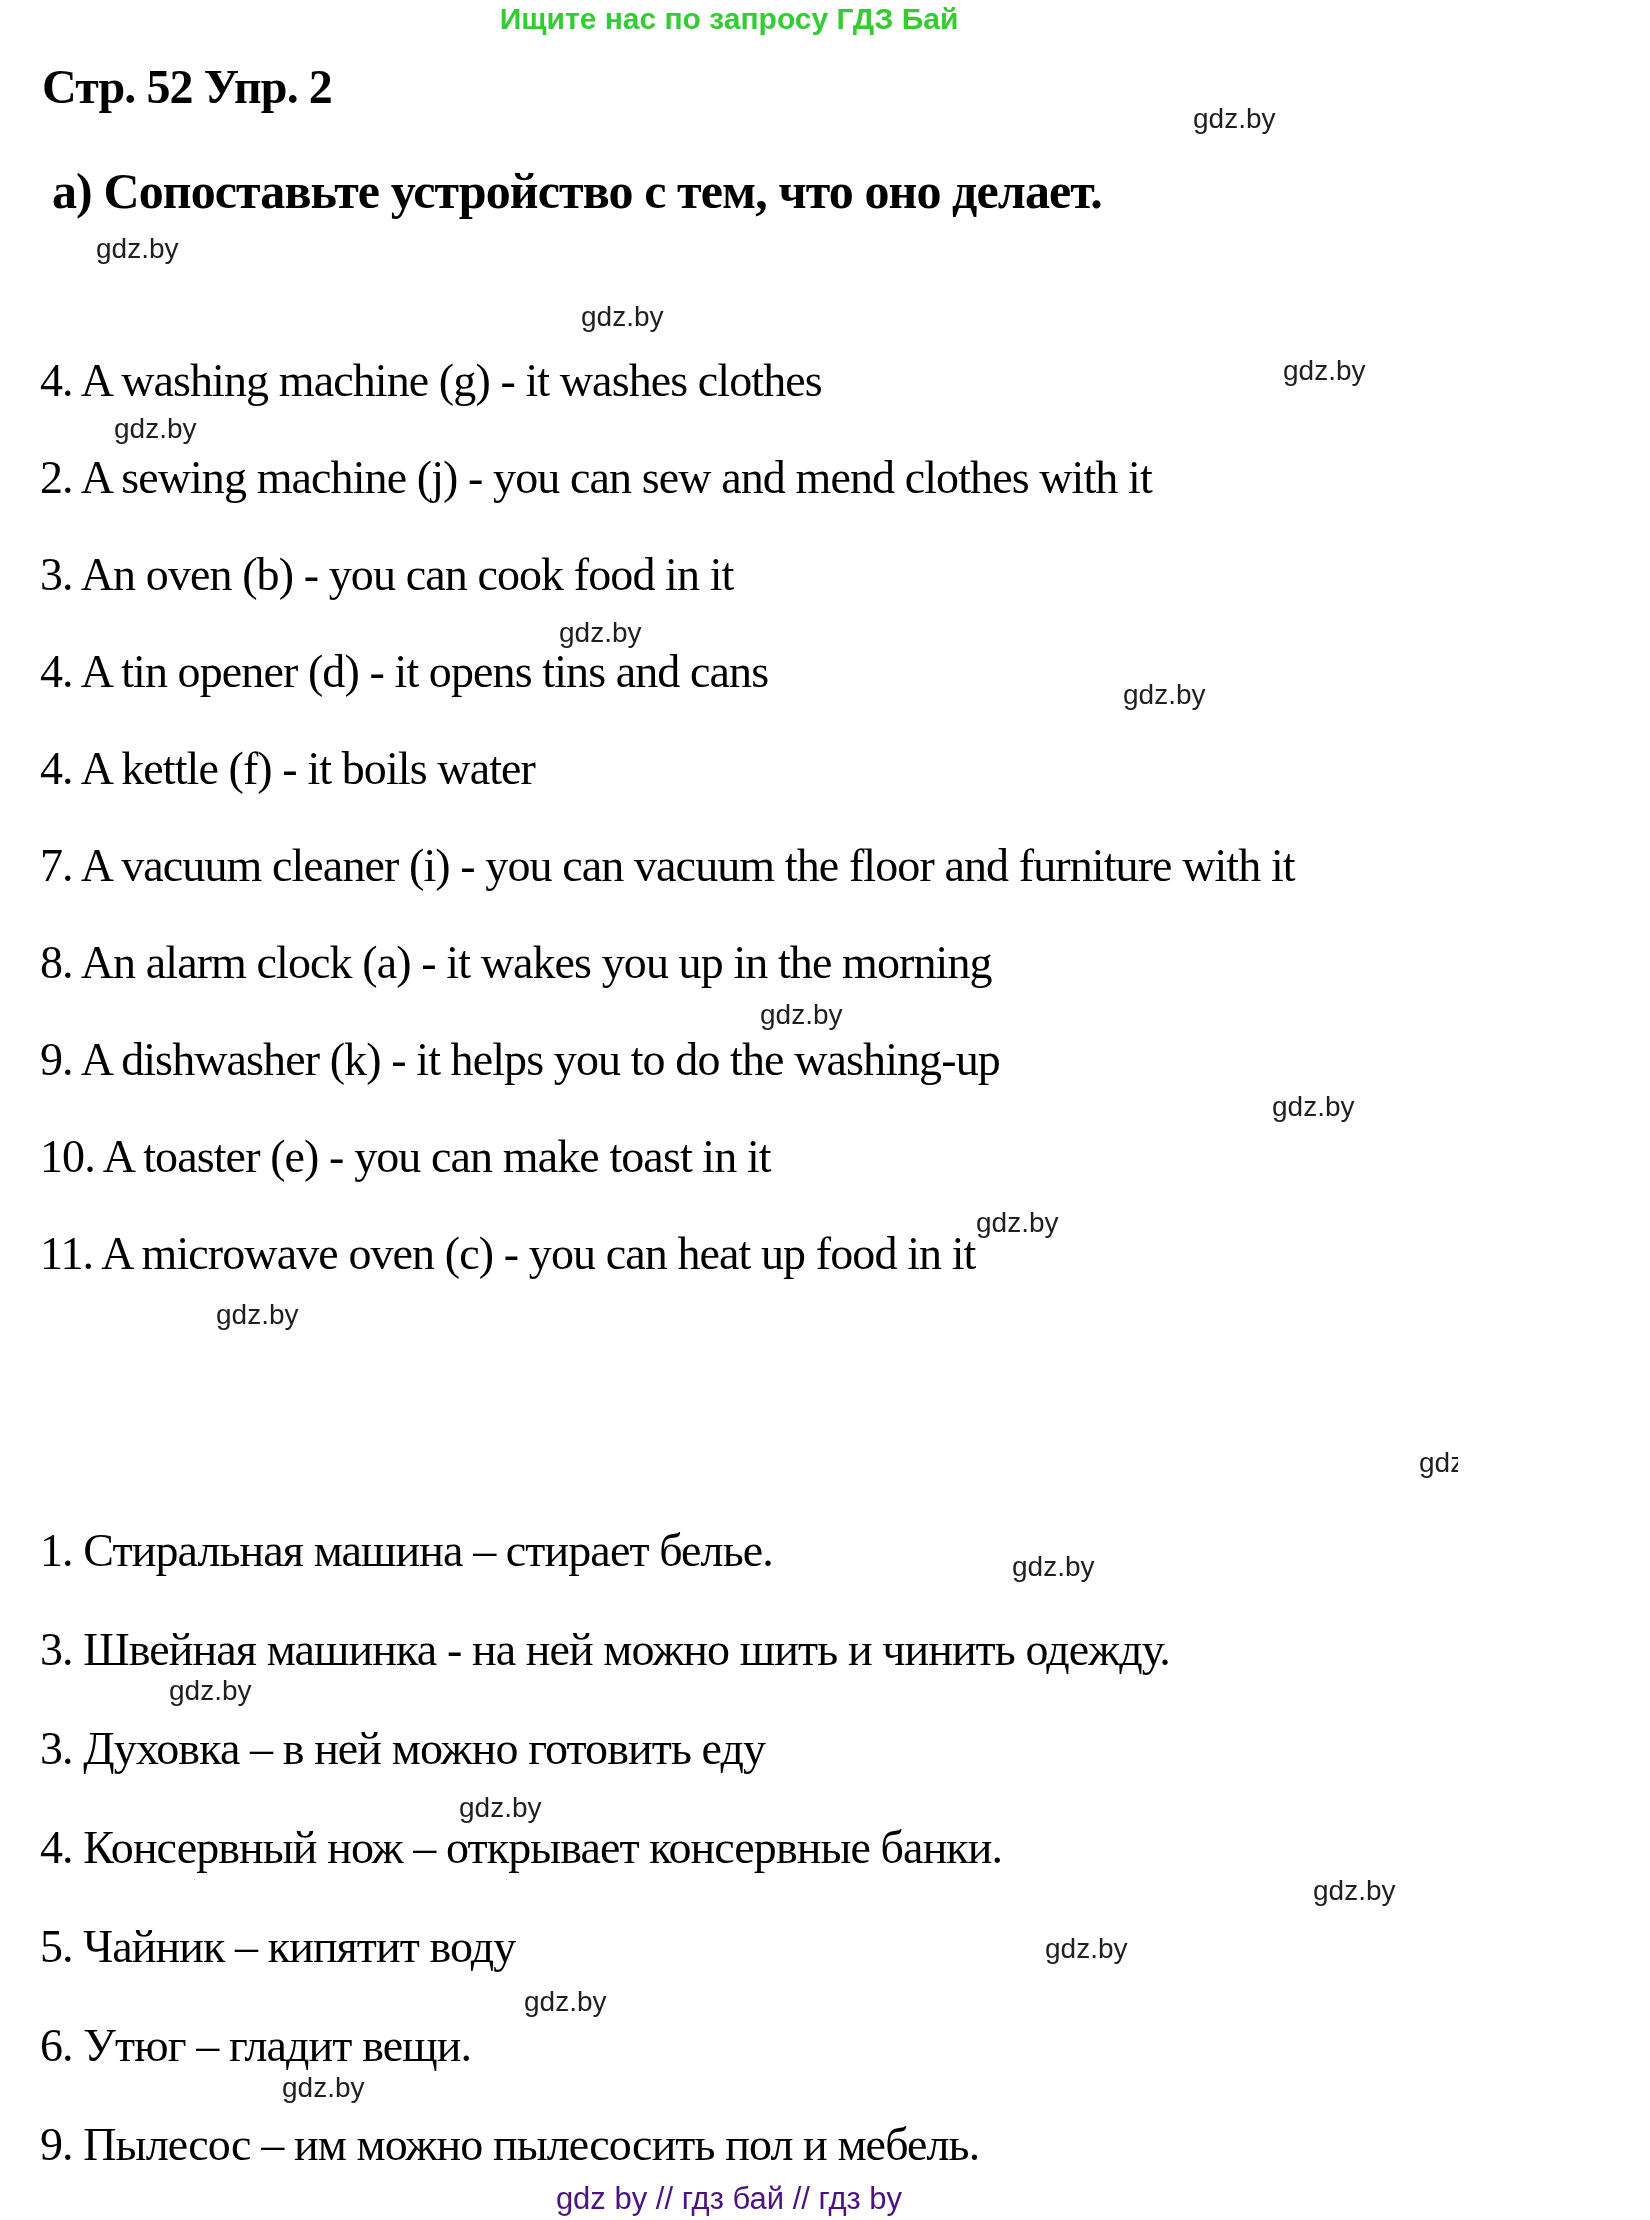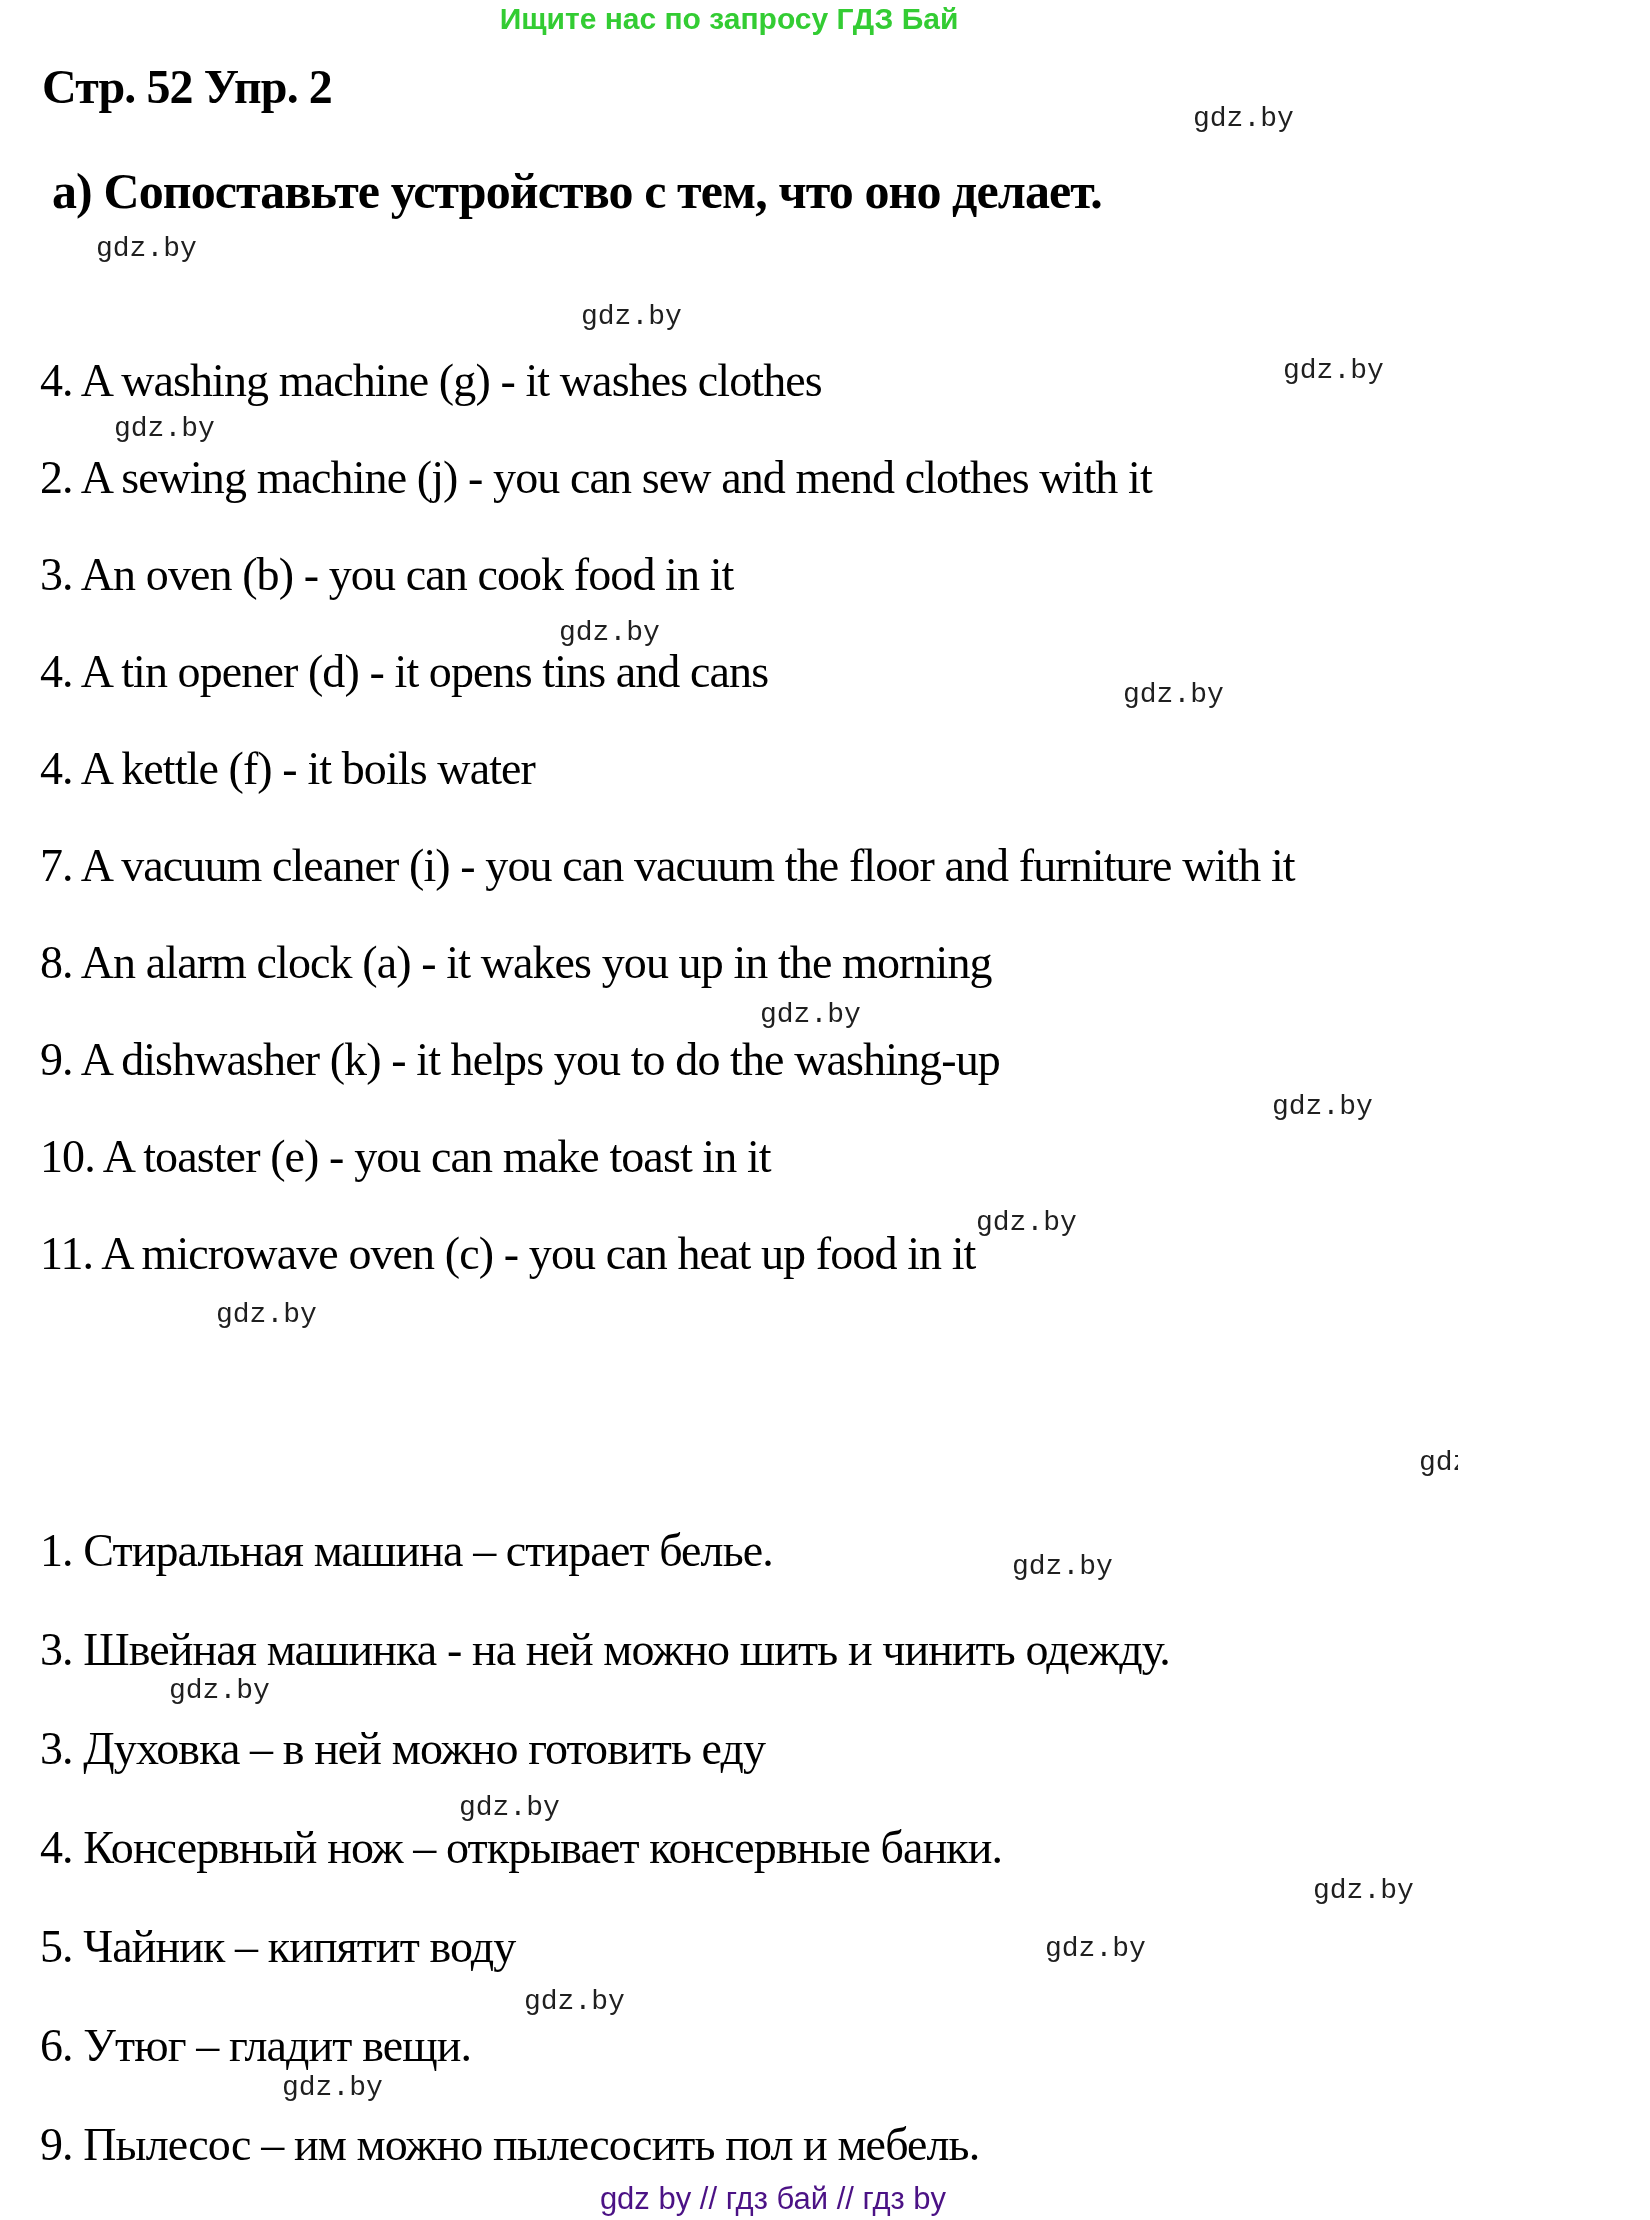--- a/index.html
+++ b/index.html
@@ -55,34 +55,33 @@
   .line{
     font-size:46px;
     line-height:51px;
     letter-spacing:-0.9px;
     white-space:nowrap;
   }
   .list.english .line{ margin-bottom:46px; }  
   .list.russian .line{ margin-bottom:48px; }  
   .wm{
     position:absolute;
-    font-family:Liberation Mono, monospace;
+    font-family:Liberation Sans, sans-serif;
     font-size:28px;
     color:var(--wm);
     white-space:nowrap;
   }
   .footer{
     position:absolute;
     top:2181px; left:0; width:100%;
     text-align:center;
     font-family:"Liberation Sans", sans-serif;
     font-size:31px;
     color:var(--purple);
     white-space:nowrap;
-    padding-left:44px;
   }
 </style>
 </head>
 <body>
 
 <div class="page">
 
   <div class="banner">Ищите нас по запросу ГДЗ Бай</div>
 
   <h1 class="title">Стр. 52 Упр. 2</h1>

